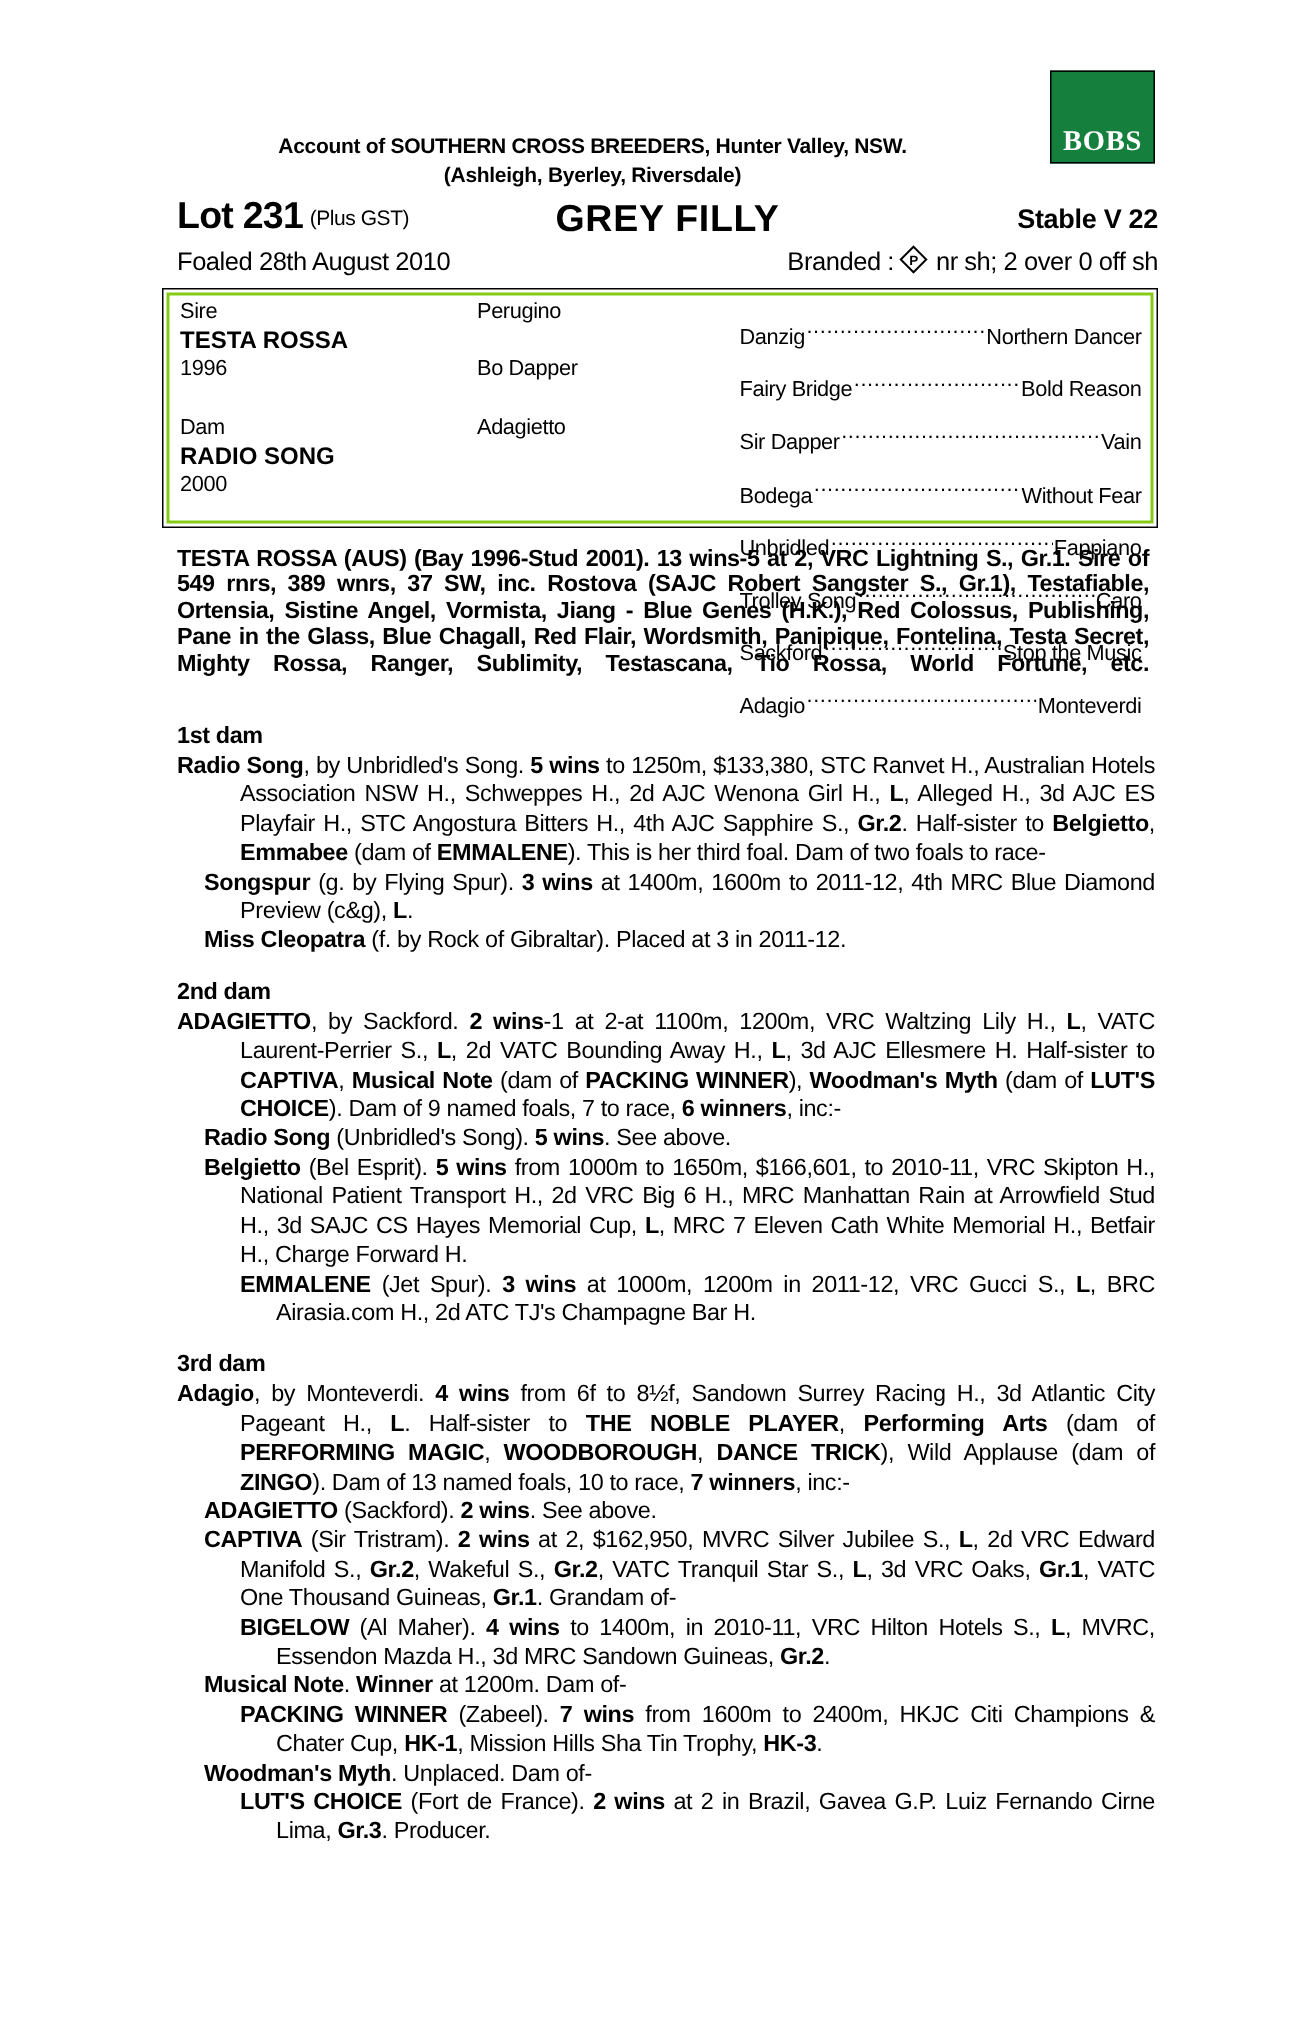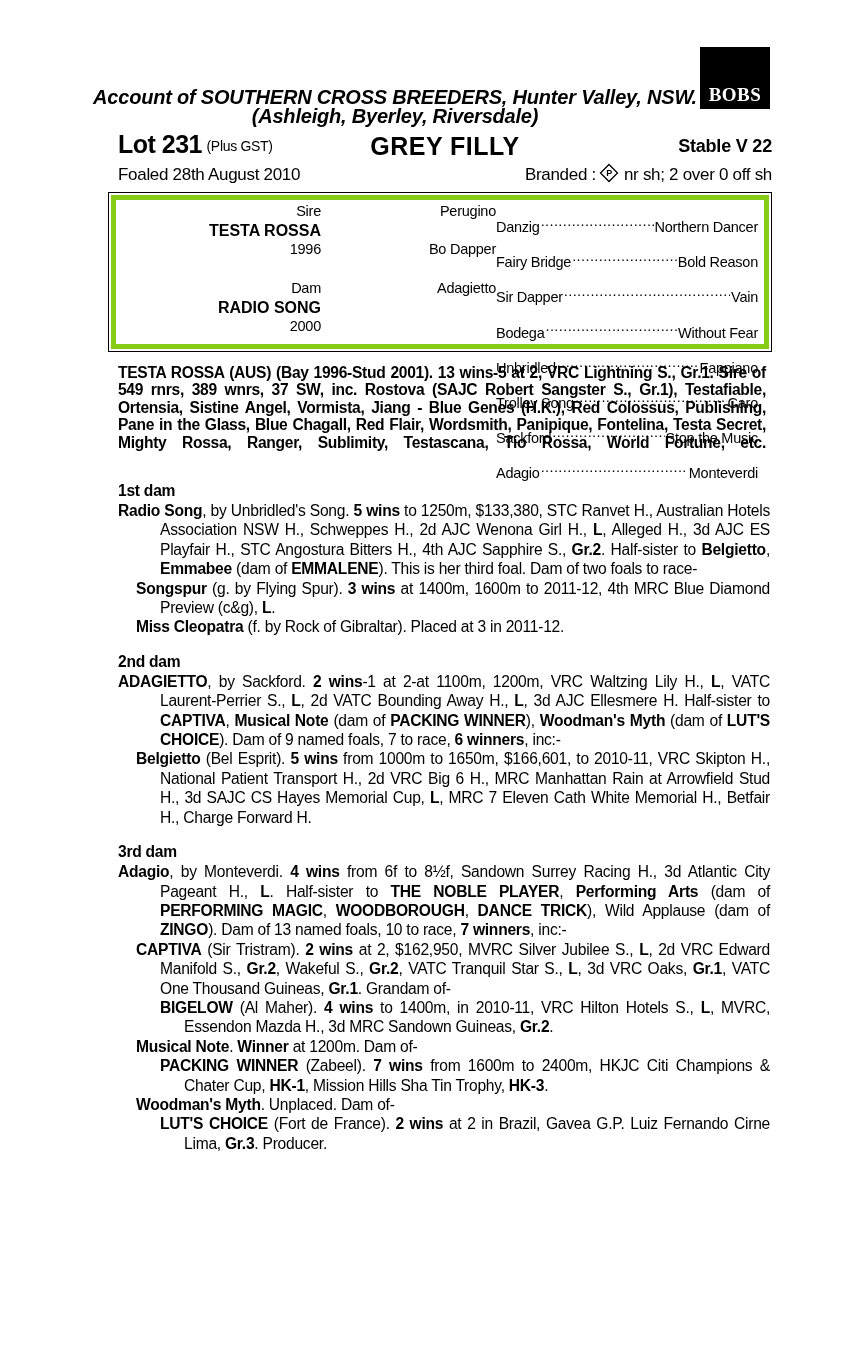--- a/index.html
+++ b/index.html
@@ -21,21 +21,21 @@
     overflow: hidden;
   }
 
   
   .bobs-logo {
     position: absolute;
     left: 700px;
     top: 47px;
     width: 70px;
     height: 62px;
-    background: #000000;
+    background: #15803d;
     border: 1px solid #000;
     box-sizing: border-box;
     display: flex;
     flex-direction: column;
     align-items: center;
     justify-content: flex-start;
     padding-top: 4px;
     gap: 32px;
   }
   .bobs-bird {
@@ -61,24 +61,23 @@
     letter-spacing: 0.6px;
   }
 
   .account {
     position: absolute;
     left: 0;
     top: 88px;
     width: 790px;
     text-align: center;
     font-weight: bold;
-    font-size: 20px;
+    font-size: 14px;
     line-height: 19px;
     letter-spacing: -0.2px;
-    font-style: italic;
   }
 
   .lotrow {
     position: absolute;
     left: 118px;
     top: 130px;
     width: 654px;
     height: 30px;
   }
   .lot-left { position: absolute; left: 0; top: 0; white-space: nowrap; }
@@ -149,24 +148,23 @@
     top: 192px;
     width: 664px;
     height: 160px;
     border: 1px solid #000;
     box-sizing: border-box;
     padding: 2px;
   }
   .ped-inner {
     width: 100%;
     height: 100%;
-    border: 5px solid #84cc16;
+    border: 2px solid #84cc16;
     box-sizing: border-box;
     position: relative;
-    text-align: right;
   }
   .ped-grid {
     position: absolute;
     left: 7px;
     top: 2px;
     right: 6px;
     bottom: 2px;
     display: grid;
     grid-template-columns: 198px 175px 1fr;
     font-size: 14.5px;
@@ -356,24 +354,27 @@
 
   <div class="dams">
 
     <div class="sec-title first">1st dam</div>
     <div class="hang1"><b>Radio Song</b><span>, by Unbridled's Song. <b>5 wins</b> to 1250m, $133,380, STC Ranvet H., Australian Hotels Association NSW H., Schweppes H., 2d AJC Wenona Girl H., <b>L</b>, Alleged H., 3d AJC ES Playfair H., STC Angostura Bitters H., 4th AJC Sapphire S., <b>Gr.2</b>. Half-sister to <b>Belgietto</b>, <b>Emmabee</b> (dam of <b>EMMALENE</b>). This is her third foal. Dam of two foals to race-</span></div>
     <div class="hang2"><b>Songspur</b> (g. by Flying Spur). <b>3 wins</b> at 1400m, 1600m to 2011-12, 4th MRC Blue Diamond Preview (c&amp;g), <b>L</b>.</div>
     <div class="hang2 nojust"><b>Miss Cleopatra</b> (f. by Rock of Gibraltar). Placed at 3 in 2011-12.</div>
 
     <div class="sec-title">2nd dam</div>
     <div class="hang1"><b>ADAGIETTO</b><span>, by Sackford. <b>2 wins</b>-1 at 2-at 1100m, 1200m, VRC Waltzing Lily H., <b>L</b>, VATC Laurent-Perrier S., <b>L</b>, 2d VATC Bounding Away H., <b>L</b>, 3d AJC Ellesmere H. Half-sister to <b>CAPTIVA</b>, <b>Musical Note</b> (dam of <b>PACKING WINNER</b>), <b>Woodman's Myth</b> (dam of <b>LUT'S CHOICE</b>). Dam of 9 named foals, 7 to race, <b>6 winners</b>, inc:-</span></div>
+    <div class="hang2 nojust"><b>Radio Song</b> (Unbridled's Song). <b>5 wins</b>. See above.</div>
     <div class="hang2"><b>Belgietto</b> (Bel Esprit). <b>5 wins</b> from 1000m to 1650m, $166,601, to 2010-11, VRC Skipton H., National Patient Transport H., 2d VRC Big 6 H., MRC Manhattan Rain at Arrowfield Stud H., 3d SAJC CS Hayes Memorial Cup, <b>L</b>, MRC 7 Eleven Cath White Memorial H., Betfair H., Charge Forward H.</div>
+    <div class="hang4"><b>EMMALENE</b> (Jet Spur). <b>3 wins</b> at 1000m, 1200m in 2011-12, VRC Gucci S., <b>L</b>, BRC Airasia.com H., 2d ATC TJ's Champagne Bar H.</div>
 
     <div class="sec-title">3rd dam</div>
     <div class="hang1"><b>Adagio</b><span>, by Monteverdi. <b>4 wins</b> from 6f to 8½f, Sandown Surrey Racing H., 3d Atlantic City Pageant H., <b>L</b>. Half-sister to <b>THE NOBLE PLAYER</b>, <b>Performing Arts</b> (dam of <b>PERFORMING MAGIC</b>, <b>WOODBOROUGH</b>, <b>DANCE TRICK</b>), Wild Applause (dam of <b>ZINGO</b>). Dam of 13 named foals, 10 to race, <b>7 winners</b>, inc:-</span></div>
+    <div class="hang2 nojust"><b>ADAGIETTO</b> (Sackford). <b>2 wins</b>. See above.</div>
     <div class="hang2"><b>CAPTIVA</b> (Sir Tristram). <b>2 wins</b> at 2, $162,950, MVRC Silver Jubilee S., <b>L</b>, 2d VRC Edward Manifold S., <b>Gr.2</b>, Wakeful S., <b>Gr.2</b>, VATC Tranquil Star S., <b>L</b>, 3d VRC Oaks, <b>Gr.1</b>, VATC One Thousand Guineas, <b>Gr.1</b>. Grandam of-</div>
     <div class="hang4"><b>BIGELOW</b> (Al Maher). <b>4 wins</b> to 1400m, in 2010-11, VRC Hilton Hotels S., <b>L</b>, MVRC, Essendon Mazda H., 3d MRC Sandown Guineas, <b>Gr.2</b>.</div>
     <div class="hang2 nojust"><b>Musical Note</b>. <b>Winner</b> at 1200m. Dam of-</div>
     <div class="hang4"><b>PACKING WINNER</b> (Zabeel). <b>7 wins</b> from 1600m to 2400m, HKJC Citi Champions &amp; Chater Cup, <b>HK-1</b>, Mission Hills Sha Tin Trophy, <b>HK-3</b>.</div>
     <div class="hang2 nojust"><b>Woodman's Myth</b>. Unplaced. Dam of-</div>
     <div class="hang4"><b>LUT'S CHOICE</b> (Fort de France). <b>2 wins</b> at 2 in Brazil, Gavea G.P. Luiz Fernando Cirne Lima, <b>Gr.3</b>. Producer.</div>
 
   </div>
 
 </div>

